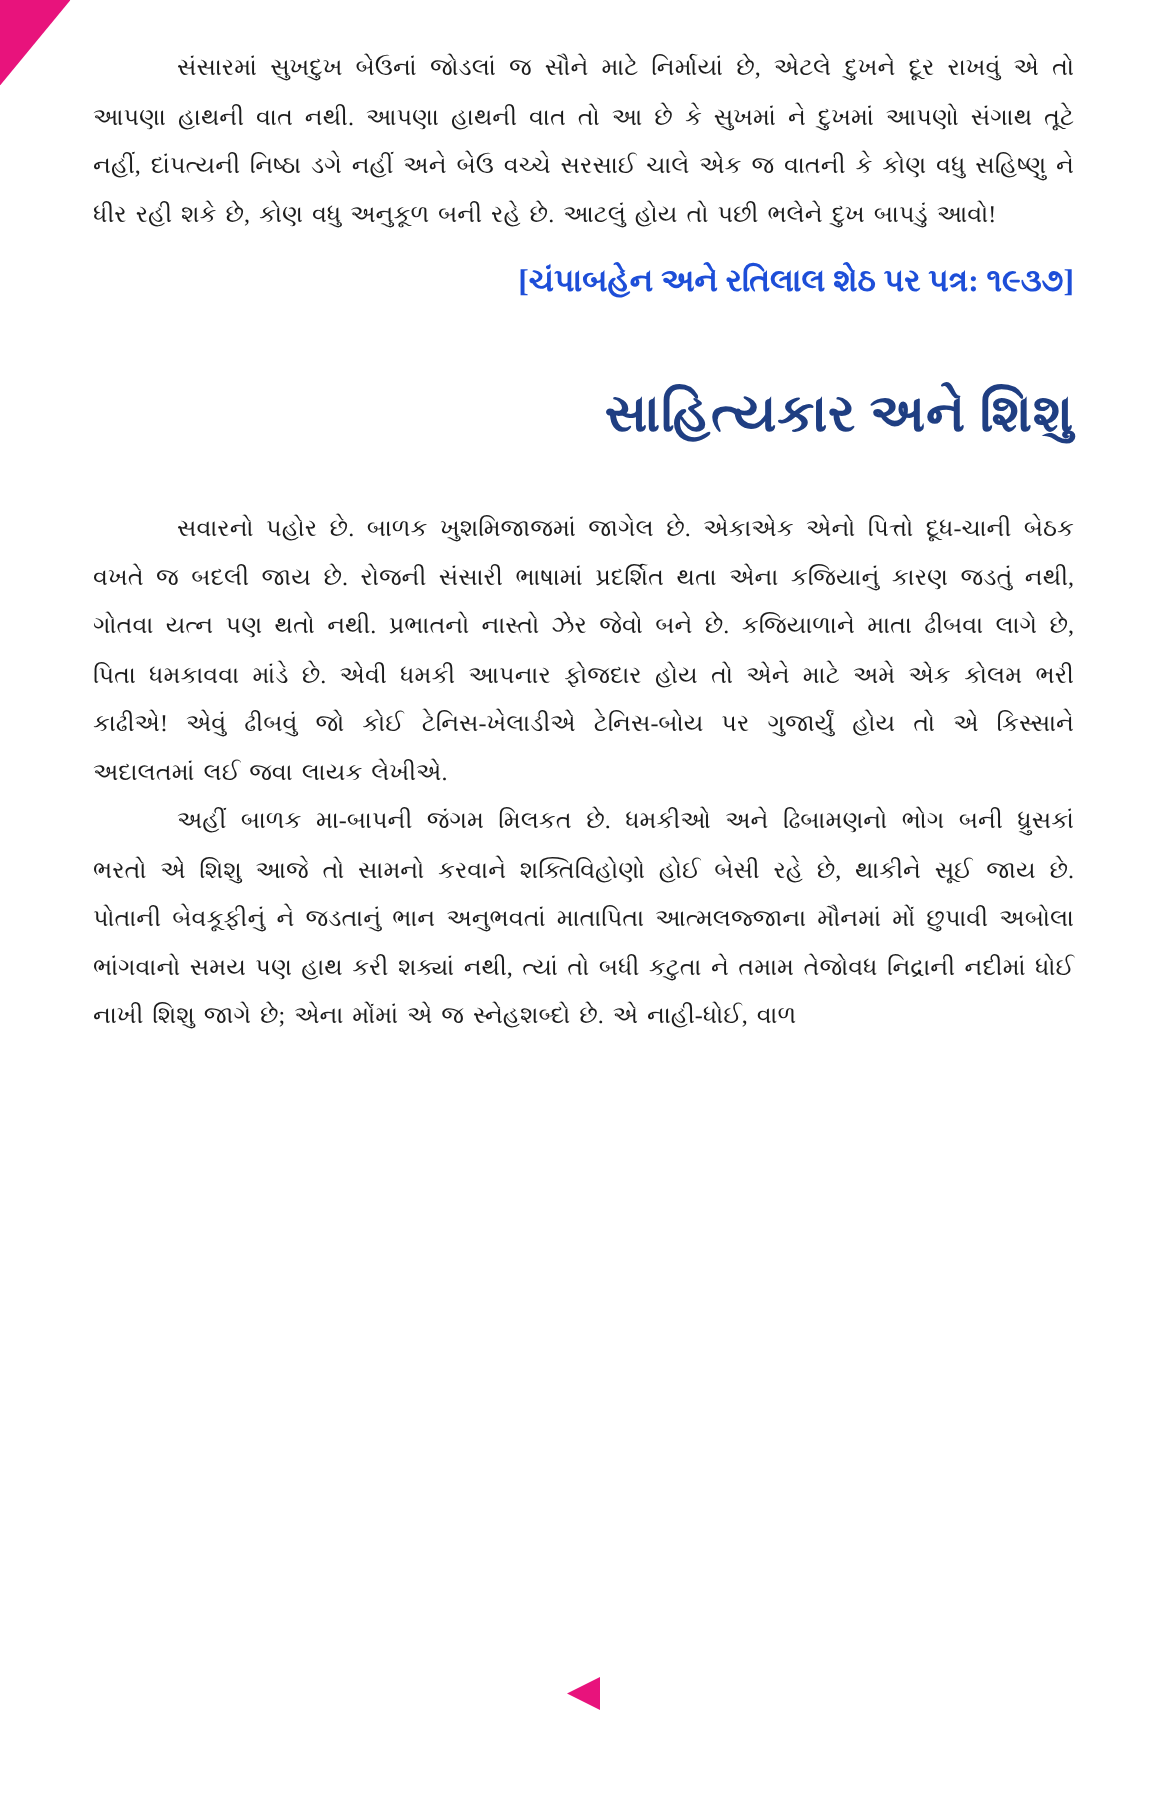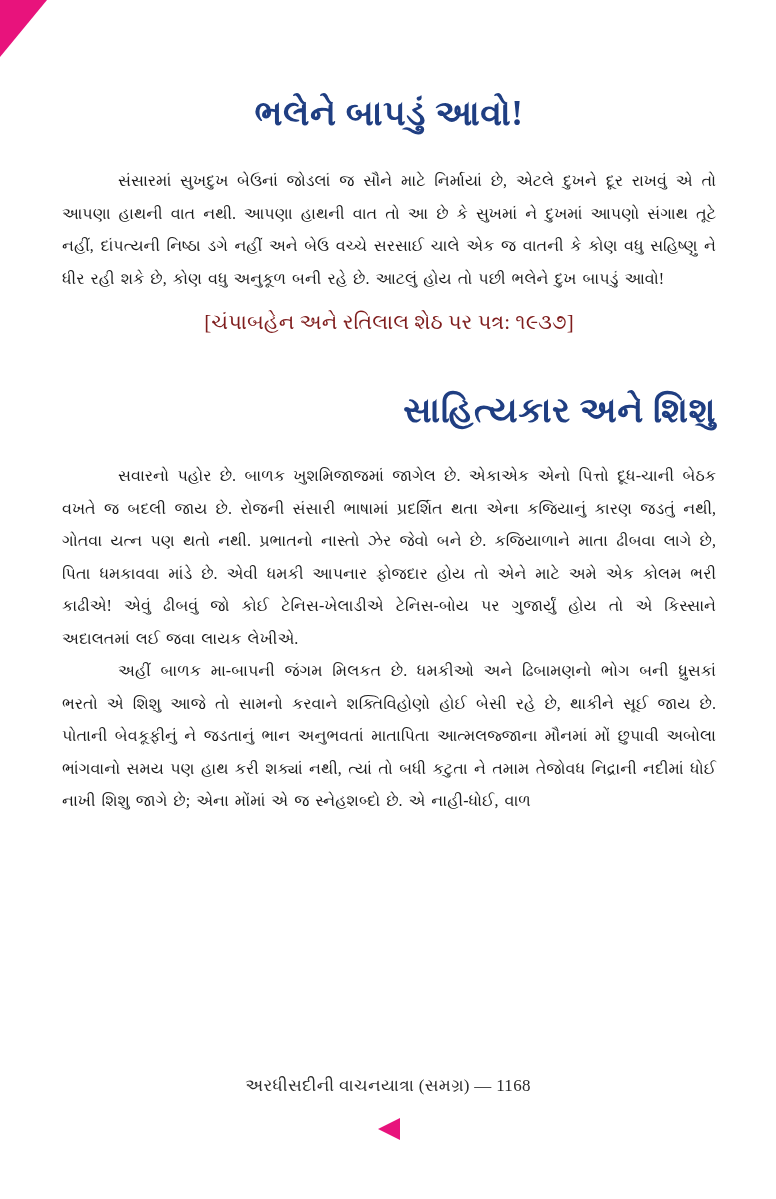--- a/index.html
+++ b/index.html
@@ -45,28 +45,29 @@
   .title-2 { margin-top: 54px; text-align: right; }
   .body-para {
     margin: 0;
     font-size: 16px;
     line-height: 32.5px;
     text-align: justify;
     text-indent: 56px;
     word-spacing: 2px;
   }
   .para-1 { margin-top: 30px; }
-  .para-2 { margin-top: 28px; }
+  .para-2 { margin-top: 40px; }
   .para-3 { }
   .citation {
     margin: 14px 0 0 0;
     font-size: 21px;
     line-height: 1.3;
-    text-align: center;
-    color: #7f1d1d;
+    text-align: right;
+    color: #1d4ed8;
+    font-weight: bold;
   }
   .footer-line {
     position: absolute;
     left: 0;
     width: 776px;
     top: 1076px;
     text-align: center;
     font-size: 17px;
     color: #2b2b2b;
     letter-spacing: 0.3px;
@@ -87,30 +88,28 @@
 </head>
 <body>
 
 <div class="page">
 
   <div class="corner-triangle"></div>
 
   <main class="content">
 
     <section>
-      <h1 class="article-title title-1">ભલેને બાપડું આવો!</h1>
       <p class="body-para para-1">સંસારમાં સુખદુખ બેઉનાં જોડલાં જ સૌને માટે નિર્માયાં છે, એટલે દુખને દૂર રાખવું એ તો આપણા હાથની વાત નથી. આપણા હાથની વાત તો આ છે કે સુખમાં ને દુખમાં આપણો સંગાથ તૂટે નહીં, દાંપત્યની નિષ્ઠા ડગે નહીં અને બેઉ વચ્ચે સરસાઈ ચાલે એક જ વાતની કે કોણ વધુ સહિષ્ણુ ને ધીર રહી શકે છે, કોણ વધુ અનુકૂળ બની રહે છે. આટલું હોય તો પછી ભલેને દુખ બાપડું આવો!</p>
       <p class="citation">[ચંપાબહેન અને રતિલાલ શેઠ પર પત્ર: ૧૯૩૭]</p>
     </section>
 
     <section>
       <h1 class="article-title title-2">સાહિત્યકાર અને શિશુ</h1>
       <p class="body-para para-2">સવારનો પહોર છે. બાળક ખુશમિજાજમાં જાગેલ છે. એકાએક એનો પિત્તો દૂધ-ચાની બેઠક વખતે જ બદલી જાય છે. રોજની સંસારી ભાષામાં પ્રદર્શિત થતા એના કજિયાનું કારણ જડતું નથી, ગોતવા યત્ન પણ થતો નથી. પ્રભાતનો નાસ્તો ઝેર જેવો બને છે. કજિયાળાને માતા ઢીબવા લાગે છે, પિતા ધમકાવવા માંડે છે. એવી ધમકી આપનાર ફોજદાર હોય તો એને માટે અમે એક કોલમ ભરી કાઢીએ! એવું ઢીબવું જો કોઈ ટેનિસ-ખેલાડીએ ટેનિસ-બોય પર ગુજાર્યું હોય તો એ કિસ્સાને અદાલતમાં લઈ જવા લાયક લેખીએ.</p>
       <p class="body-para para-3">અહીં બાળક મા-બાપની જંગમ મિલકત છે. ધમકીઓ અને ઢિબામણનો ભોગ બની ધ્રુસકાં ભરતો એ શિશુ આજે તો સામનો કરવાને શક્તિવિહોણો હોઈ બેસી રહે છે, થાકીને સૂઈ જાય છે. પોતાની બેવકૂફીનું ને જડતાનું ભાન અનુભવતાં માતાપિતા આત્મલજ્જાના મૌનમાં મોં છુપાવી અબોલા ભાંગવાનો સમય પણ હાથ કરી શક્યાં નથી, ત્યાં તો બધી કટુતા ને તમામ તેજોવધ નિદ્રાની નદીમાં ધોઈ નાખી શિશુ જાગે છે; એના મોંમાં એ જ સ્નેહશબ્દો છે. એ નાહી-ધોઈ, વાળ</p>
     </section>
 
   </main>
 
-  <div class="footer-line">અરધીસદીની વાચનયાત્રા (સમગ્ર) — 1168</div>
 
   <div class="nav-arrow"></div>
 
 </div>
 
 </body></html>

